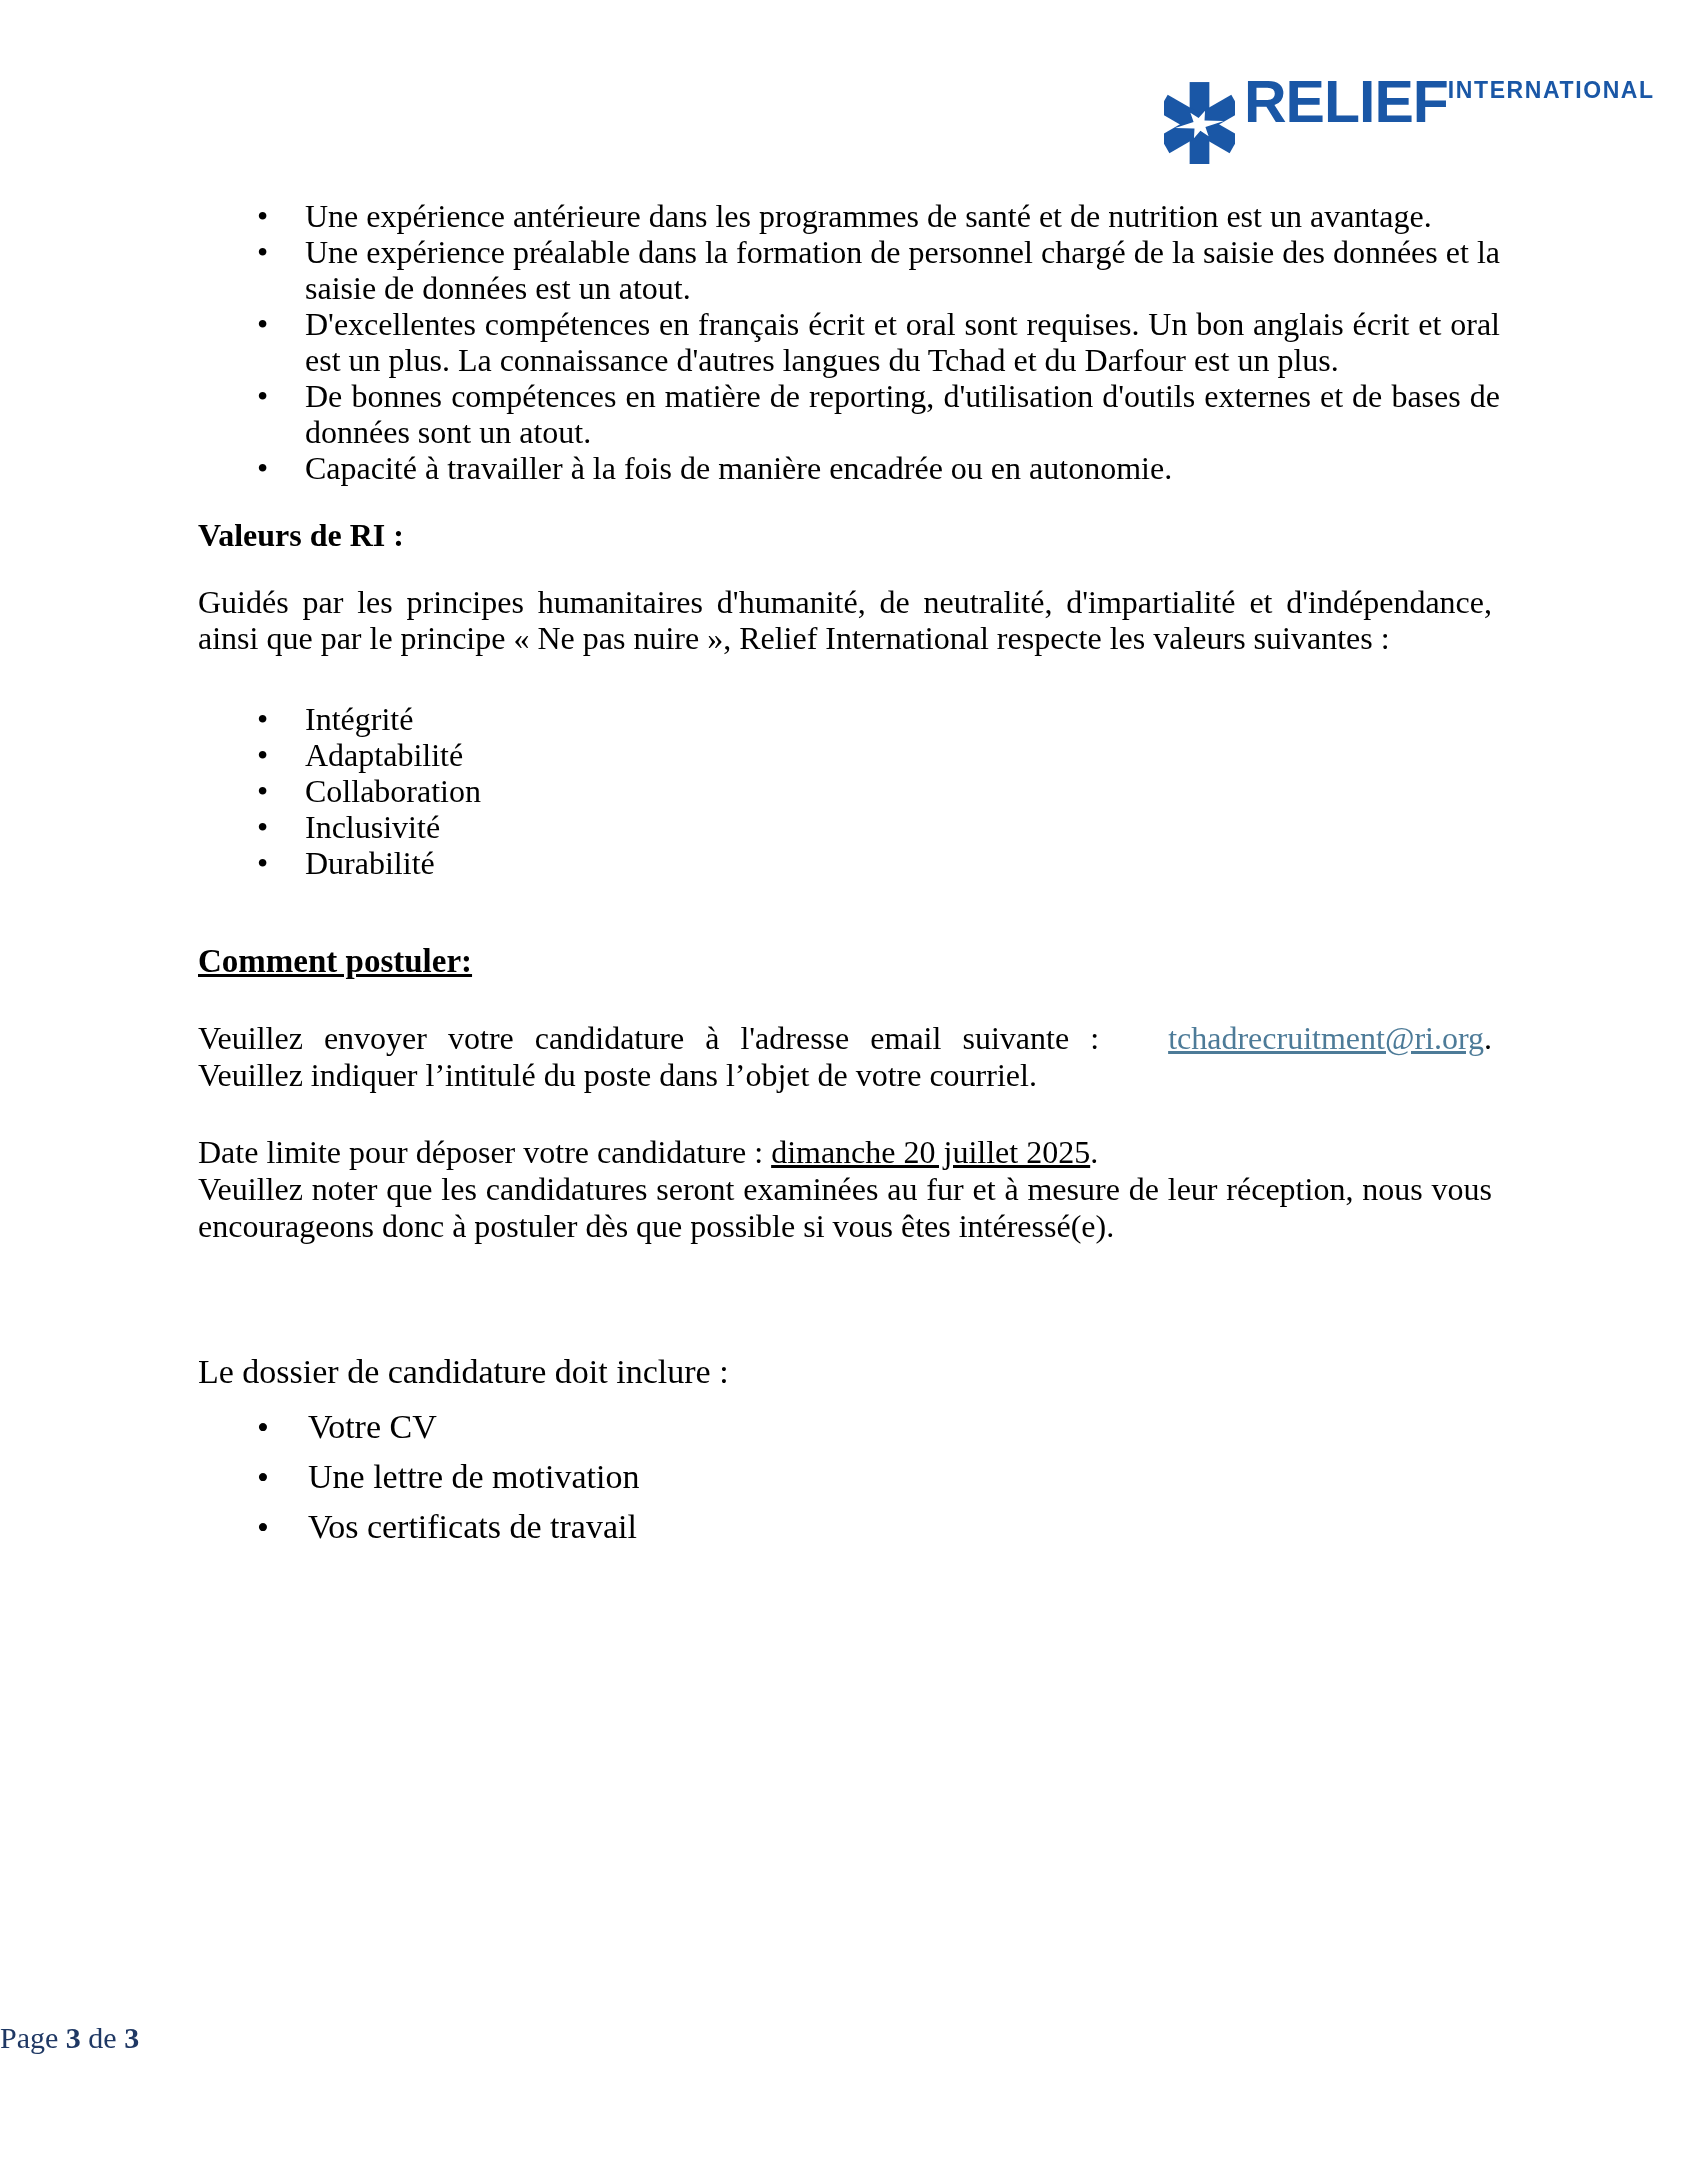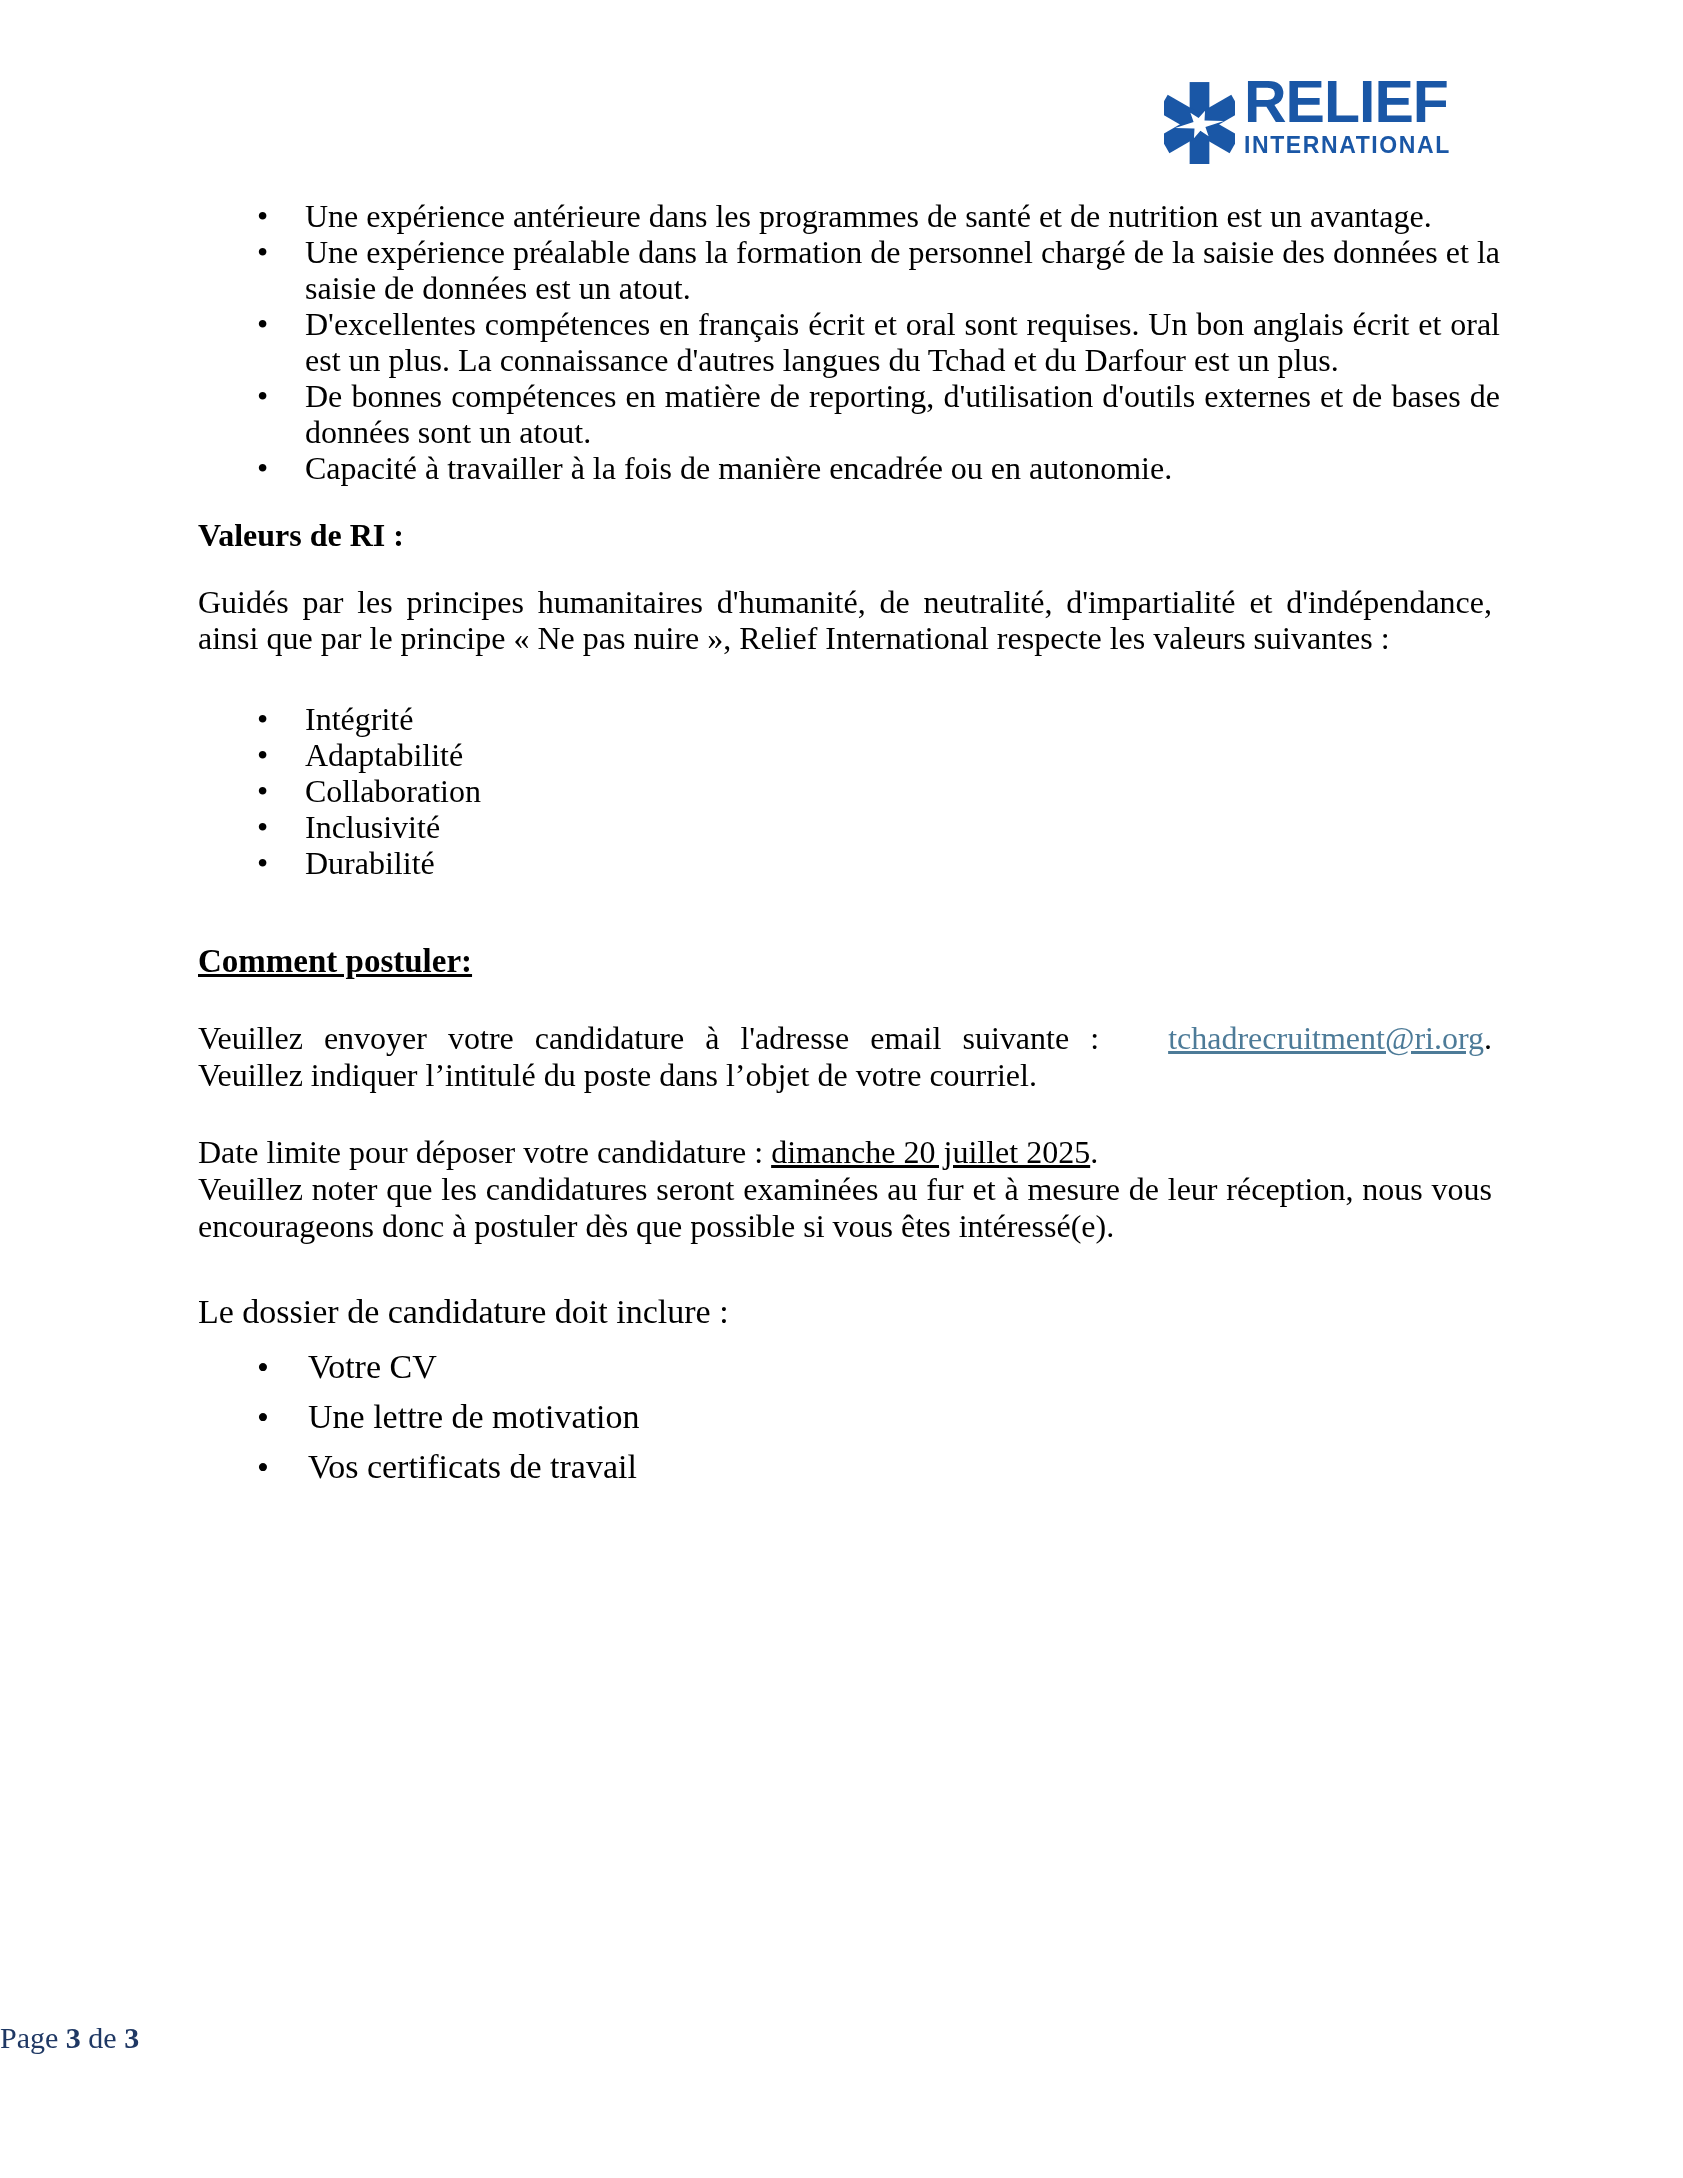--- a/index.html
+++ b/index.html
@@ -16,21 +16,21 @@
     background:#ffffff;
     font-family:"Liberation Serif","DejaVu Serif",serif;
     font-size:32px;line-height:36px;color:var(--text);
     overflow:hidden;
   }
   .abs{position:absolute;left:198px;width:1294px;}
 
   
   .logo{position:absolute;left:1164px;top:75px;display:flex;align-items:flex-start;}
   .logo svg{display:block;width:71px;height:83px;margin-right:9px;margin-top:6px;}
-  .logo-text{display:flex;flex-direction:column;}
+  .logo-text{display:flex;flex-direction:row;}
   .logo-title{
     font-family:"Liberation Sans","DejaVu Sans",sans-serif;
     font-weight:700;font-size:59px;line-height:55px;letter-spacing:-1px;
     color:var(--brand);
   }
   .logo-subtitle{
     font-family:"Liberation Sans","DejaVu Sans",sans-serif;
     font-weight:700;font-size:23px;line-height:26px;letter-spacing:1.6px;
     color:var(--brand);margin-top:2px;
   }
@@ -52,21 +52,21 @@
   .justify{text-align:justify;}
   .jline{text-align:justify;text-align-last:justify;}
 
   .req{top:190px;}
   .valeurs-h{top:517px;}
   .valeurs-intro{top:584px;}
   .values-list{top:693px;}
   .comment-h{top:943px;}
   .apply{top:1020px;line-height:37px;}
   .deadline{top:1134px;line-height:37px;}
-  .dossier{top:1290px;font-size:34px;line-height:44px;}
+  .dossier{top:1350px;font-size:34px;line-height:44px;}
   .dossier li{line-height:50px;padding-left:102px;}
   .dossier li::before{font-size:34px;top:1px;}
 
   a.email-link{color:var(--link);text-decoration:underline;cursor:pointer;margin-left:48px;}
   .date-underline{text-decoration:underline;}
 
   
   .footer{
     position:absolute;left:0;top:2020px;width:1683px;
     text-align:left;font-size:30px;line-height:36px;

